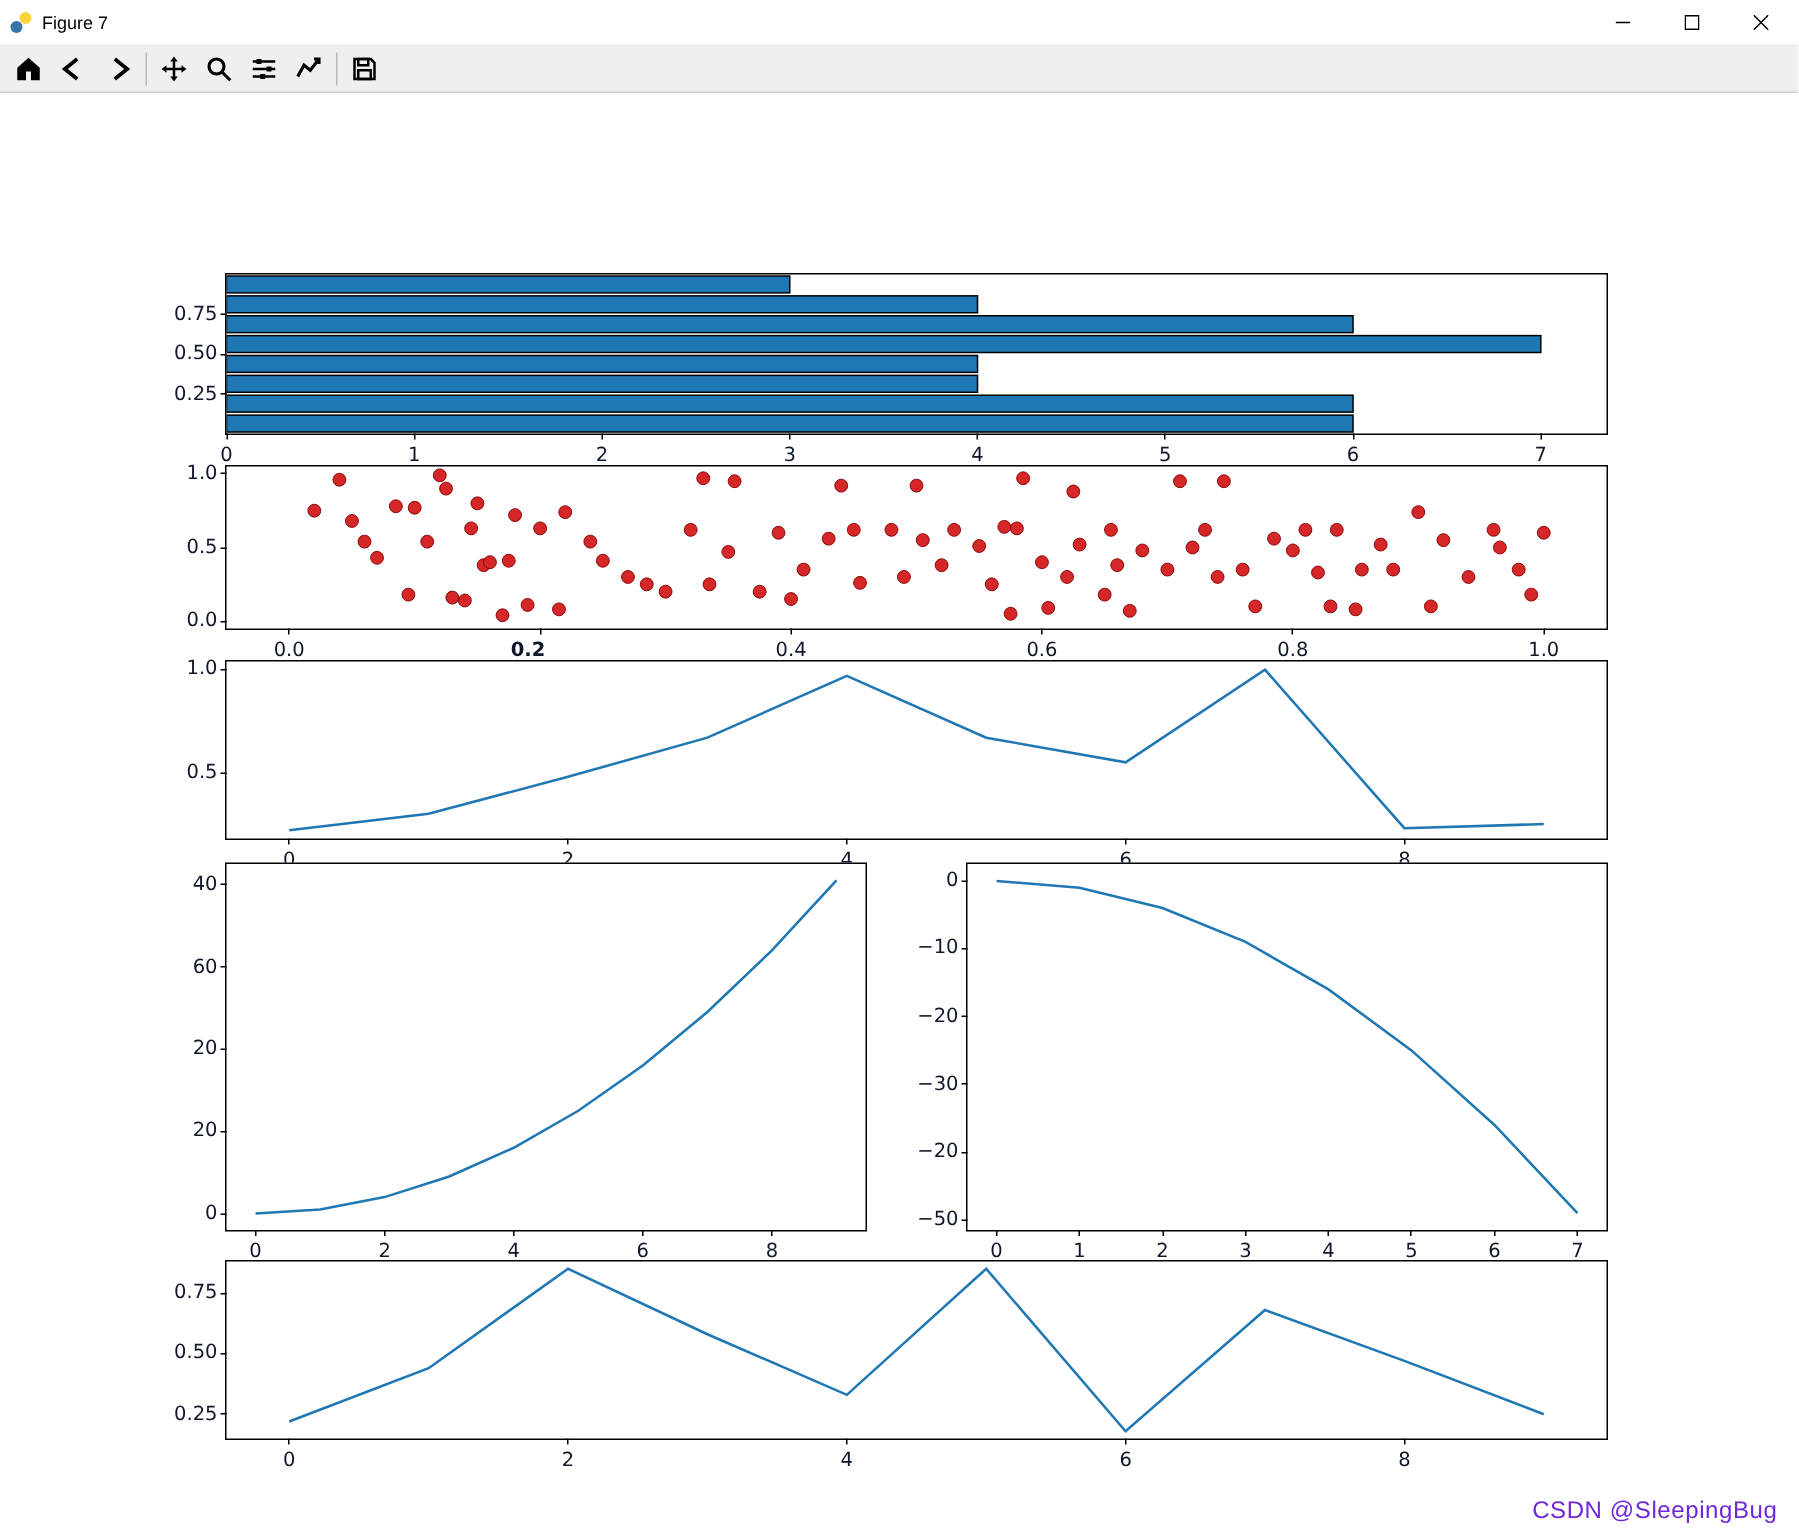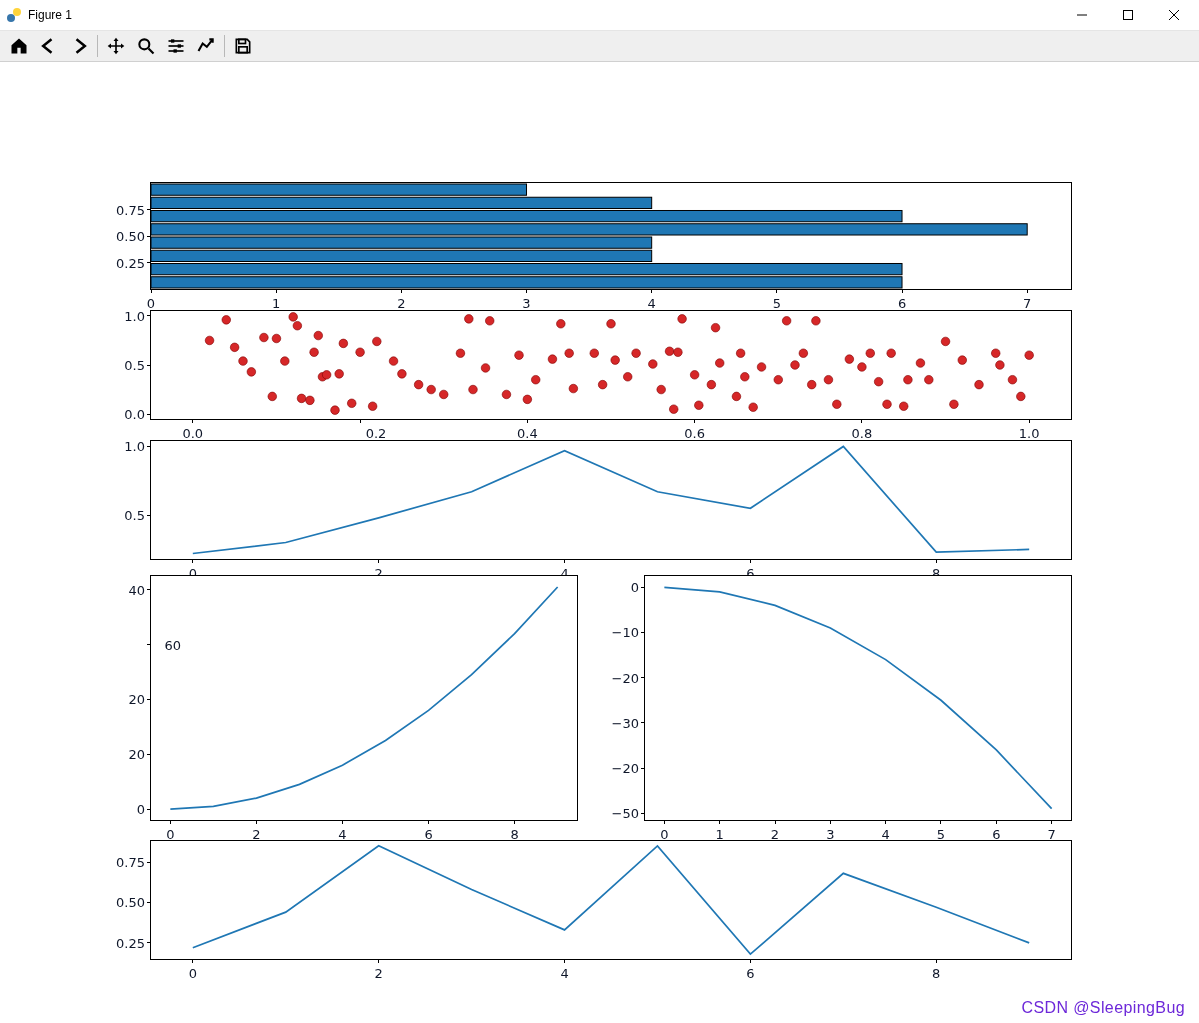--- a/index.html
+++ b/index.html
@@ -81,21 +81,21 @@
 </head>
 <body>
 
 <div class="titlebar">
   <span class="icon">
     <svg width="16" height="16" viewBox="0 0 16 16">
       <circle cx="5" cy="11" r="4" fill="#3776ab"></circle>
       <circle cx="11" cy="5" r="4" fill="#ffd43b"></circle>
     </svg>
   </span>
-  <span class="title">Figure 1</span>
+  <span class="title">Figure 7</span>
   <span class="spacer"></span>
   <div class="winbtn" title="Minimize">
     <svg width="10" height="10">
         <line x1="0" y1="5" x2="10" y2="5" stroke="#000"></line>
       </svg>
   </div>
   <div class="winbtn" title="Maximize">
     <svg width="10" height="10">
         <rect x="0.5" y="0.5" width="9" height="9" fill="none" stroke="#000"></rect>
       </svg>
@@ -287,21 +287,21 @@
         <circle cx="827.9999999999999" cy="73.63636363636364" r="4.3" fill="#d62728" stroke="#800000" stroke-width="0.6"></circle>
         <circle cx="844.7272727272726" cy="42.21818181818182" r="4.3" fill="#d62728" stroke="#800000" stroke-width="0.6"></circle>
         <circle cx="848.9090909090908" cy="54" r="4.3" fill="#d62728" stroke="#800000" stroke-width="0.6"></circle>
         <circle cx="861.4545454545454" cy="68.72727272727273" r="4.3" fill="#d62728" stroke="#800000" stroke-width="0.6"></circle>
         <circle cx="869.8181818181818" cy="85.41818181818182" r="4.3" fill="#d62728" stroke="#800000" stroke-width="0.6"></circle>
         <circle cx="878.1818181818181" cy="44.18181818181819" r="4.3" fill="#d62728" stroke="#800000" stroke-width="0.6"></circle>
       </svg>
       <div class="tickmark" style="left: 41.3182px; top: 108px; width: 1px; height: 4px;"></div>
       <div class="xtick" style="left: 41.8182px; top: 111px;">0.0</div>
       <div class="tickmark" style="left: 208.591px; top: 108px; width: 1px; height: 4px;"></div>
-      <div class="xtick" style="left: 225px; top: 111px;">0.2</div>
+      <div class="xtick" style="left: 201px; top: 111px; font-weight: bold;">0.2</div>
       <div class="tickmark" style="left: 375.864px; top: 108px; width: 1px; height: 4px;"></div>
       <div class="xtick" style="left: 376.364px; top: 111px;">0.4</div>
       <div class="tickmark" style="left: 543.136px; top: 108px; width: 1px; height: 4px;"></div>
       <div class="xtick" style="left: 543.636px; top: 111px;">0.6</div>
       <div class="tickmark" style="left: 710.409px; top: 108px; width: 1px; height: 4px;"></div>
       <div class="xtick" style="left: 710.909px; top: 111px;">0.8</div>
       <div class="tickmark" style="left: 877.682px; top: 108px; width: 1px; height: 4px;"></div>
       <div class="xtick" style="left: 878.182px; top: 111px;">1.0</div>
       <div class="tickmark" style="left: -4px; top: 102.591px; width: 4px; height: 1px;"></div>
       <div class="ytick" style="top: 103.091px;">0.0</div>
@@ -343,21 +343,21 @@
       <div class="xtick" style="left: 277.545px; top: 247px;">6</div>
       <div class="tickmark" style="left: 363.106px; top: 244px; width: 1px; height: 4px;"></div>
       <div class="xtick" style="left: 363.606px; top: 247px;">8</div>
       <div class="tickmark" style="left: -4px; top: 232.534px; width: 4px; height: 1px;"></div>
       <div class="ytick" style="top: 233.034px;">0</div>
       <div class="tickmark" style="left: -4px; top: 177.702px; width: 4px; height: 1px;"></div>
       <div class="ytick" style="top: 178.202px;">20</div>
       <div class="tickmark" style="left: -4px; top: 122.871px; width: 4px; height: 1px;"></div>
       <div class="ytick" style="top: 123.371px;">20</div>
       <div class="tickmark" style="left: -4px; top: 68.0393px; width: 4px; height: 1px;"></div>
-      <div class="ytick" style="top: 68.5393px; margin-left: 36px;">60</div>
+      <div class="ytick" style="top: 68.5393px;">60</div>
       <div class="tickmark" style="left: -4px; top: 13.2079px; width: 4px; height: 1px;"></div>
       <div class="ytick" style="top: 13.7079px;">40</div>
     </div>
   <div id="ax5" class="axes" style="left: 644px; top: 513px; width: 426px; height: 244px;">
       <svg width="426" height="244">
         <path d="M19.363636363636363,11.296296296296305 L74.6883116883117,15.81481481481481 L130.01298701298703,29.370370370370352 L185.33766233766235,51.96296296296296 L240.66233766233768,83.59259259259258 L295.98701298701303,124.25925925925925 L351.31168831168833,173.96296296296296 L406.6363636363636,232.7037037037037 " fill="none" stroke="#1f77b4" stroke-width="1.7"></path>
       </svg>
       <div class="tickmark" style="left: 18.8636px; top: 244px; width: 1px; height: 4px;"></div>
       <div class="xtick" style="left: 19.3636px; top: 247px;">0</div>
       <div class="tickmark" style="left: 74.1883px; top: 244px; width: 1px; height: 4px;"></div>

